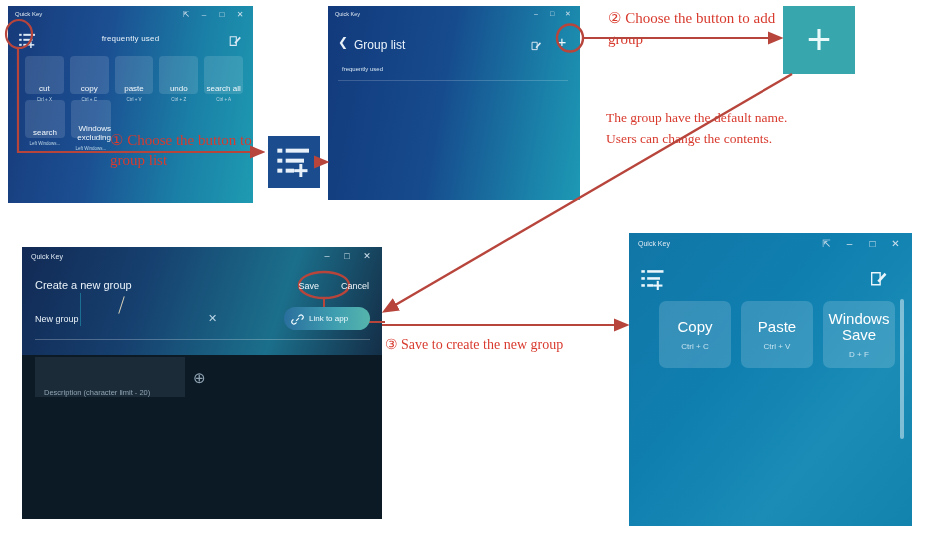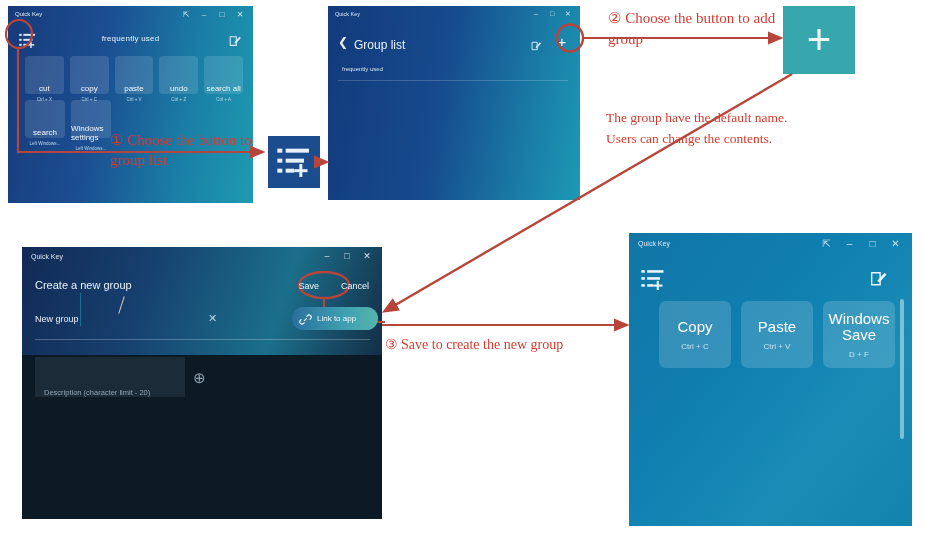--- a/index.html
+++ b/index.html
@@ -36,21 +36,21 @@
   .listplus-ico{position:absolute;left:11px;top:27px;width:17px;height:15px;}
   .edit-ico{position:absolute;right:11px;top:27px;width:13px;height:13px;}
   .tiles{position:absolute;left:17px;top:50px;right:10px;}
   .trow{display:flex;gap:6px;margin-bottom:6px;}
   .tile{
     width:40px;height:38px;border-radius:4px;
     background:rgba(255,255,255,.13);
     display:flex;flex-direction:column;align-items:center;justify-content:center;
     color:#f2f8fc;
   }
-  .tile .t-lab{font-size:8px;line-height:9px;text-align:left;margin-top:36px;}
+  .tile .t-lab{font-size:8px;line-height:9px;text-align:right;margin-top:36px;}
   .tile .t-key{font-size:4.5px;margin-top:4px;color:#bcd6e6;}
 
   
   #win-group{
     left:328px;top:6px;width:252px;height:194px;
     background:linear-gradient(100deg,#123a7c 0%,#164b8d 45%,#1a7fa8 80%,#1d99b4 100%);
   }
   #win-group .titlebar{height:15px;padding:0 4px;}
   #win-group .tb-title{font-size:5.5px;padding-left:3px;}
   #win-group .tb-btns span{width:16px;font-size:7px;}
@@ -88,21 +88,21 @@
   }
   #win-create .titlebar{height:18px;padding:0 5px;z-index:3;}
   #win-create .tb-title{font-size:7px;padding-left:4px;}
   #win-create .tb-btns span{width:20px;font-size:9px;}
   .cr-title{position:absolute;left:13px;top:32px;color:#eaf3fa;font-size:11px;z-index:3;}
   .cr-save{position:absolute;right:63px;top:34px;color:#eef6fb;font-size:9px;z-index:3;}
   .cr-cancel{position:absolute;right:13px;top:34px;color:#eef6fb;font-size:9px;z-index:3;}
   .cr-name{position:absolute;left:13px;top:67px;color:#eaf3fa;font-size:9px;z-index:3;}
   .cr-clear{position:absolute;left:186px;top:65px;color:#bcd6e6;font-size:11px;z-index:3;}
   .cr-link{
-    position:absolute;right:4px;top:60px;width:86px;height:23px;border-radius:12px;
+    position:absolute;right:12px;top:60px;width:86px;height:23px;border-radius:12px;
     background:linear-gradient(90deg,#2a6f9e 0%,#3f9fb0 60%,#56b4ac 100%);
     display:flex;align-items:center;z-index:3;text-align:center;
   }
   .cr-link .lk-ico{margin-left:7px;width:13px;height:13px;}
   .cr-link .lk-lab{color:#eefaff;font-size:8px;margin-left:5px;}
   .cr-underline{position:absolute;left:13px;right:12px;top:92px;height:1px;background:rgba(255,255,255,.25);z-index:3;}
   .cr-fields{position:absolute;left:13px;top:110px;right:12px;display:flex;align-items:center;gap:8px;z-index:3;}
   .cr-field{height:40px;background:#1b2b38;display:flex;align-items:flex-end;}
   .cr-field span{color:#8fa3b2;font-size:7.5px;padding-left:9px;}
   #fld-desc{width:150px;}
@@ -199,21 +199,21 @@
         <div class="t-lab">search all</div>
         <div class="t-key">Ctrl + A</div>
       </div>
     </div>
     <div class="trow">
       <div class="tile">
         <div class="t-lab">search</div>
         <div class="t-key">Left Windows...</div>
       </div>
       <div class="tile">
-        <div class="t-lab">Windows settings</div>
+        <div class="t-lab">Windows excluding</div>
         <div class="t-key">Left Windows...</div>
       </div>
     </div>
   </div>
 </div>
 
 <div class="qk-window" id="win-group">
   <div class="titlebar">
     <div class="tb-title">Quick Key</div>
     <div class="tb-btns">

